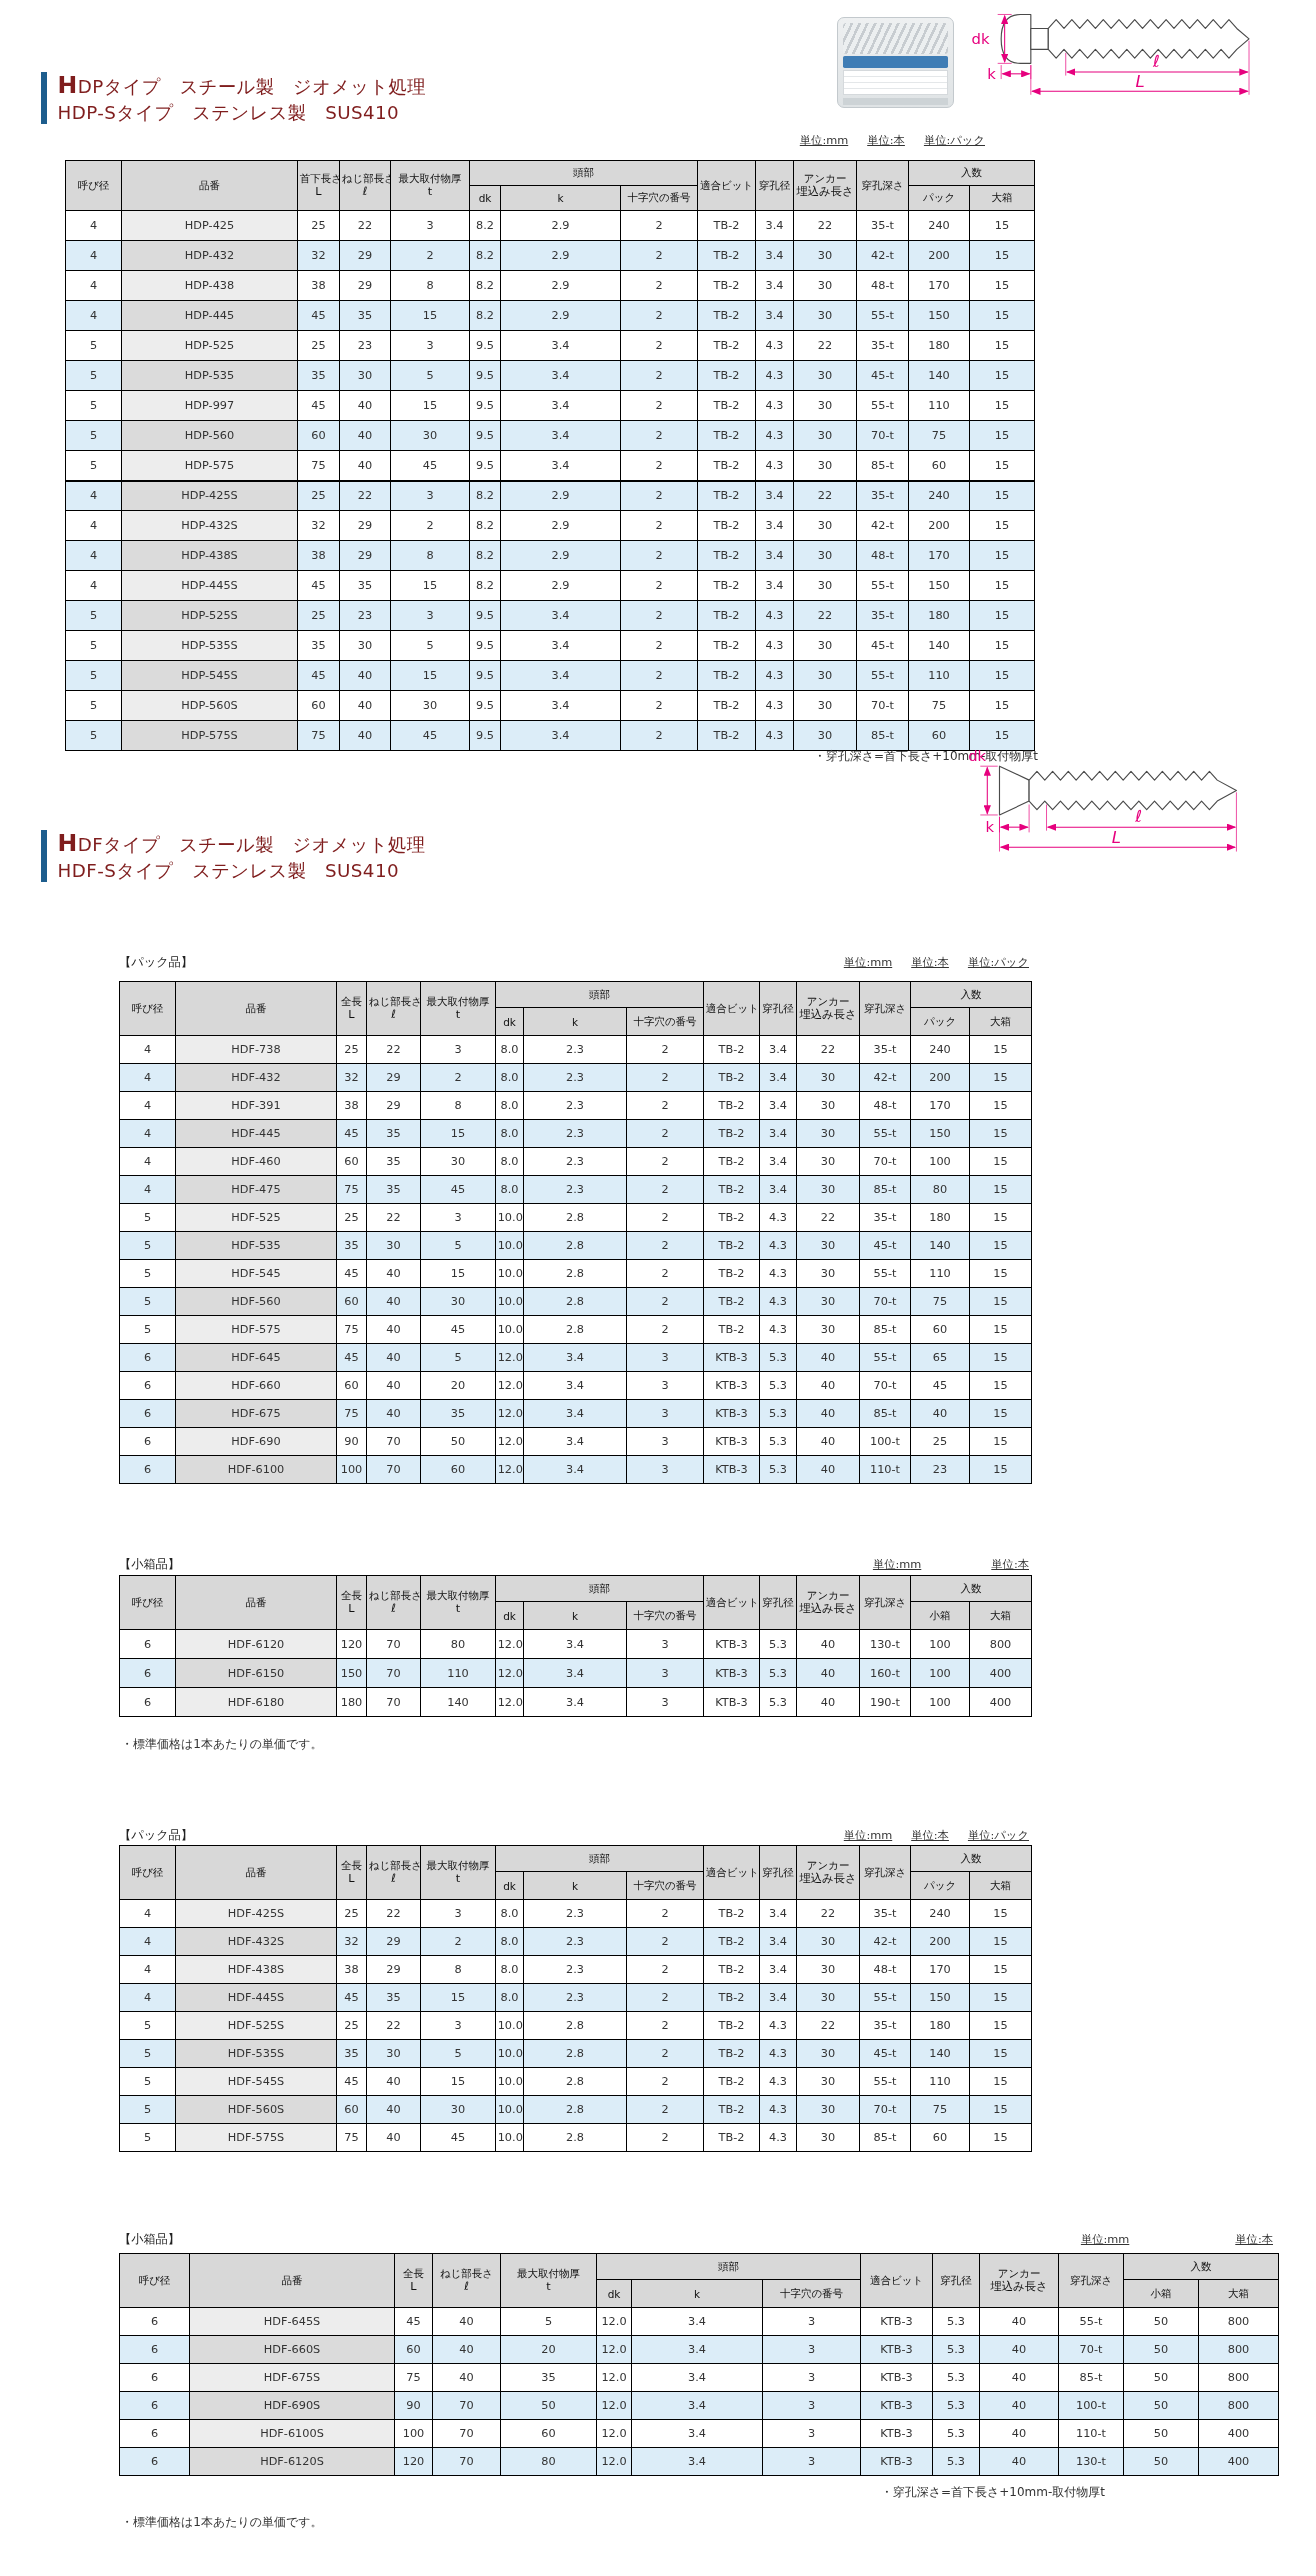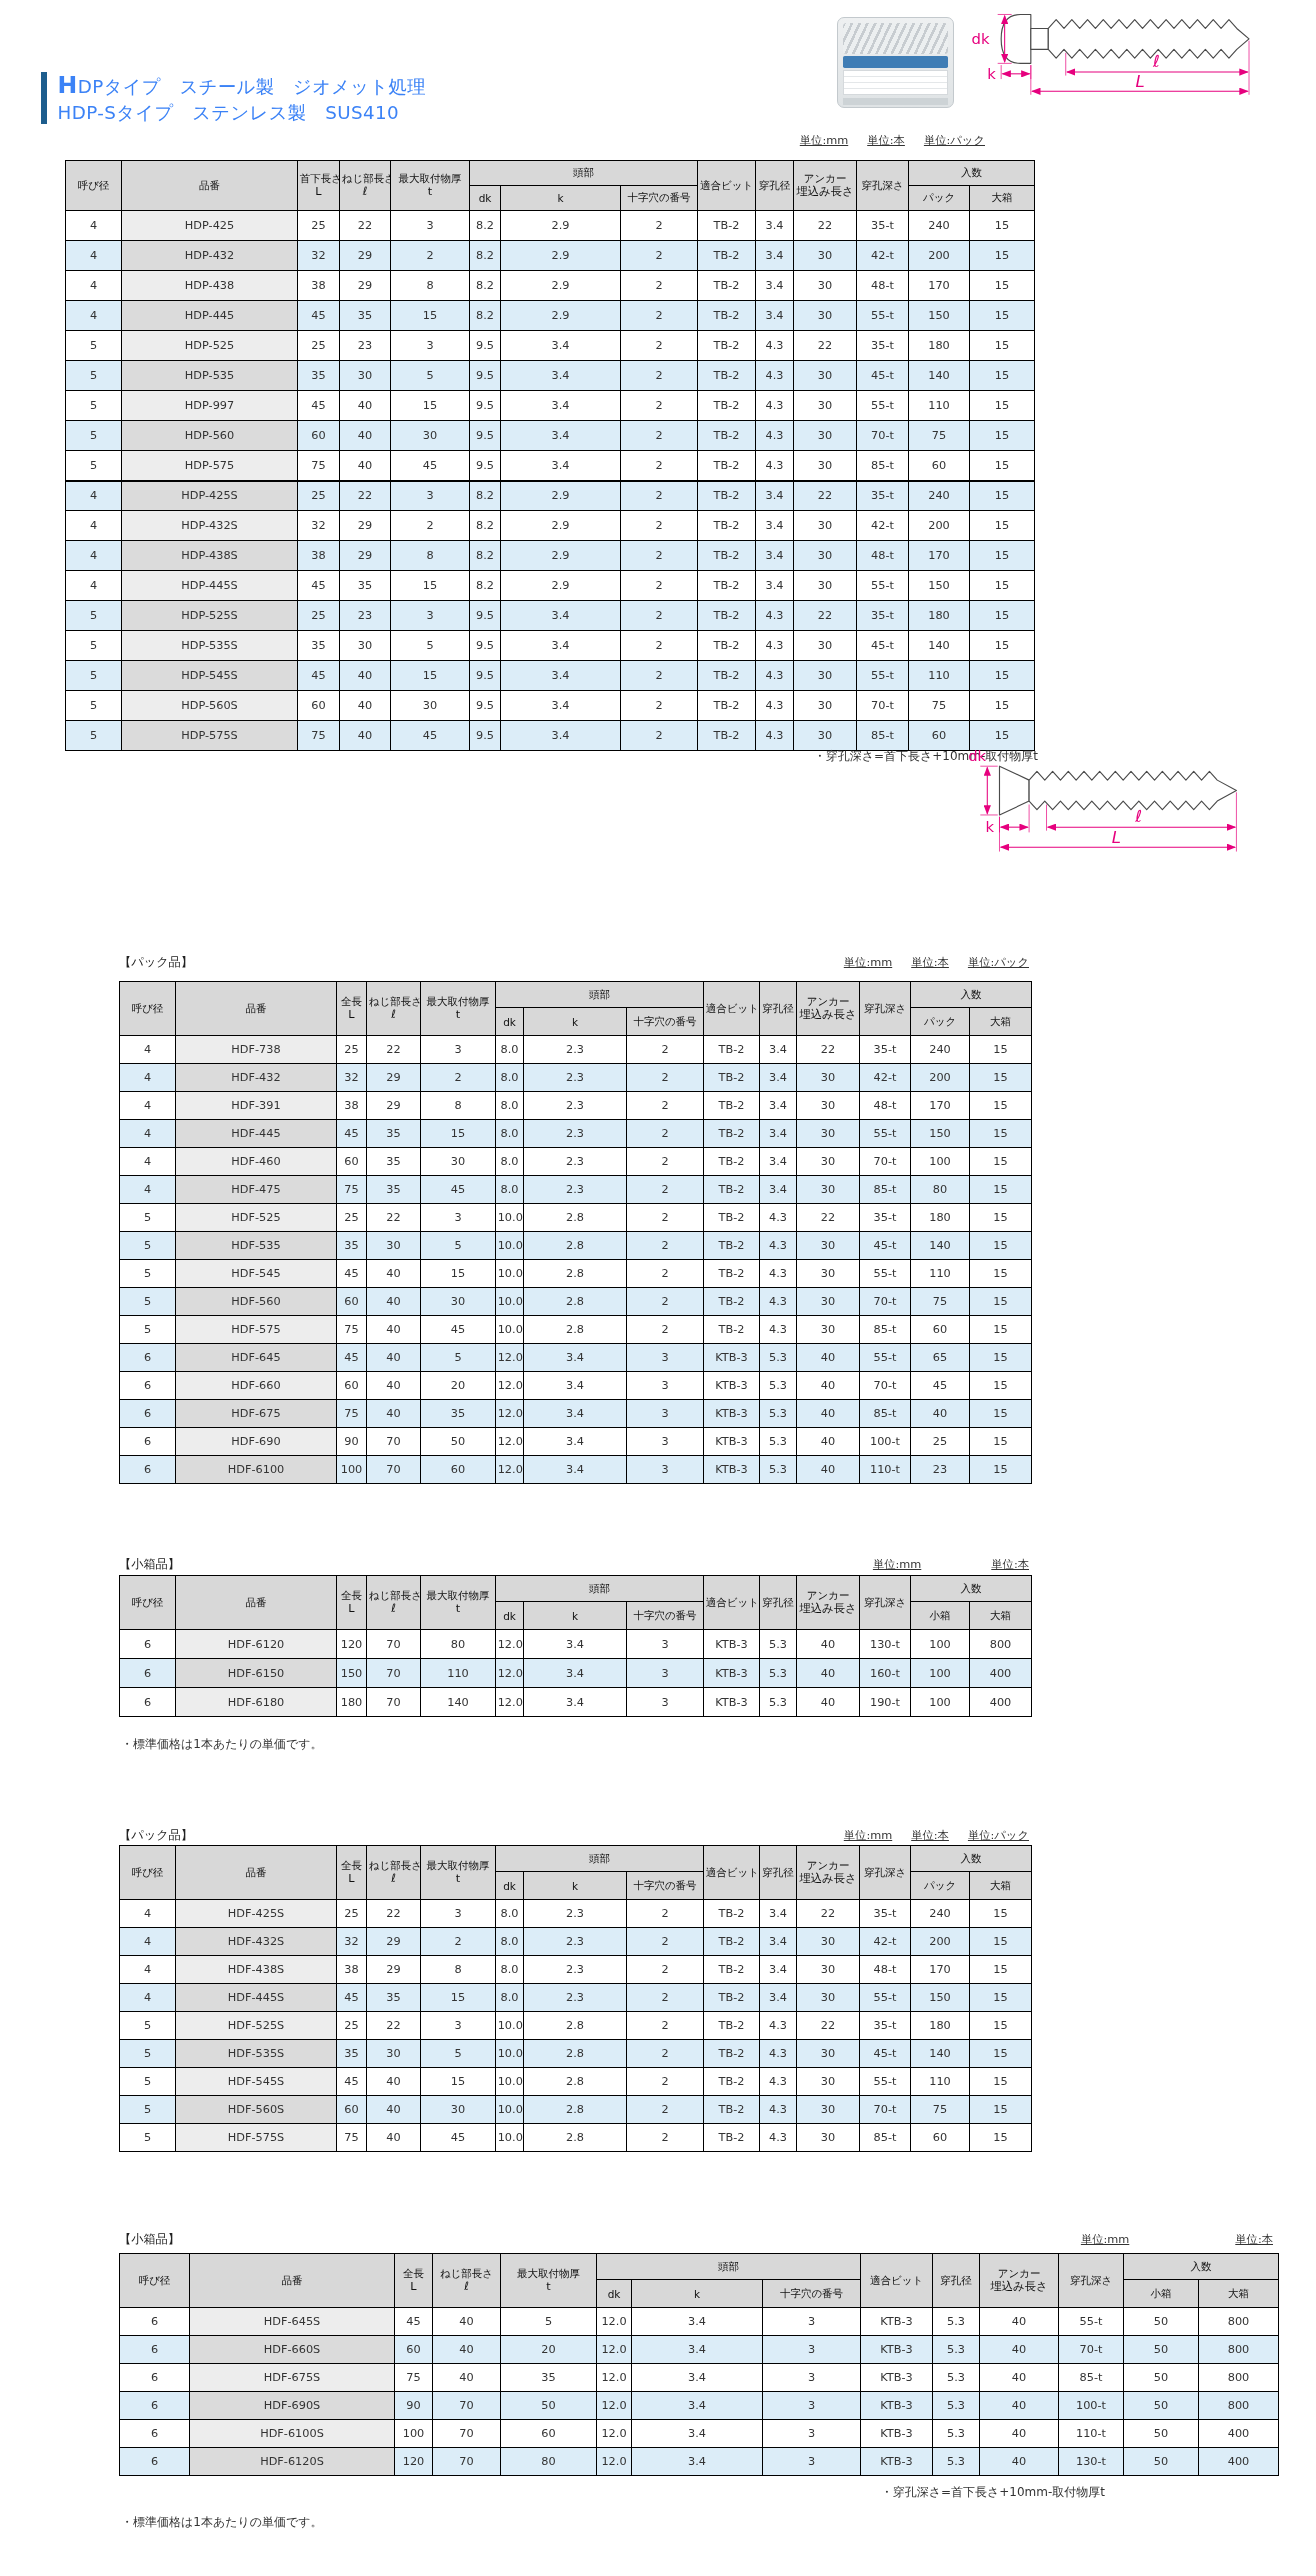--- a/index.html
+++ b/index.html
@@ -2,21 +2,21 @@
 <html style="font-size:14px"><head>
 <meta charset="utf-8">
 <style>
   html,body{margin:0;padding:0;background:#fff;}
   .page{position:relative;width:1316px;height:2576px;background:#fff;
         font-family:"DejaVu Sans","Liberation Sans",sans-serif;color:#222;overflow:hidden;}
 
   
   .titleblock{position:absolute;display:flex;}
   .titleblock .bar{width:6.1px;height:52px;background:#1d5d8d;margin-right:10.5px;}
-  .titleblock .tl{color:#3b82f6;font-size:18.3px;line-height:26px;letter-spacing:0.4px;white-space:nowrap;}
+  .titleblock .tl{color:#7f1d1d;font-size:18.3px;line-height:26px;letter-spacing:0.4px;white-space:nowrap;}
   .titleblock .big{font-weight:bold;font-size:23.6px;}
 
   
   .units{position:absolute;font-size:11.3px;color:#333;white-space:nowrap;text-decoration:underline;}
   .units span{margin-left:19px;}
   .units span:first-child{margin-left:0;}
   .units.wide2 span+span{margin-left:70px;}
   .units.wide3 span+span{margin-left:106px;}
   .seclabel{position:absolute;font-size:12.2px;color:#222;white-space:nowrap;}
   .footnote{position:absolute;font-size:12px;color:#333;white-space:nowrap;}
@@ -484,20 +484,27 @@
     <line class="ext" x1="120" y1="66" x2="120" y2="96"></line>
     <line class="dim" x1="121.5" y1="92" x2="336.5" y2="92" marker-start="url(#ar)" marker-end="url(#ar)"></line>
     <text class="dimtxt it" x="222" y="86">ℓ</text>
 
     <line class="ext" x1="338" y1="52" x2="338" y2="120"></line>
     <line class="ext" x1="66" y1="80" x2="66" y2="120"></line>
     <line class="dim" x1="67.5" y1="115" x2="336.5" y2="115" marker-start="url(#ar)" marker-end="url(#ar)"></line>
     <text class="dimtxt it" x="195" y="110">L</text>
   </svg>
 
+  <div class="titleblock" style="left:41px;top:830px;">
+    <div class="bar"></div>
+    <div class="tl">
+      <div><span class="big">H</span><span>DFタイプ　スチール製　ジオメット処理</span></div>
+      <div>HDF-Sタイプ　ステンレス製　SUS410</div>
+    </div>
+  </div>
 
   <div class="seclabel" style="left:119px;top:954px;">【パック品】</div>
   <div class="units" style="right:287px;top:955px;">
     <span>単位:mm</span><span>単位:本</span><span>単位:パック</span>
   </div>
   <div class="tblhost" style="left:119px;top:981px;">
       <table class="spec rh32 hdr62" style="width:911px">
         <colgroup>
           <col style="width:56px">
           <col style="width:161px">

